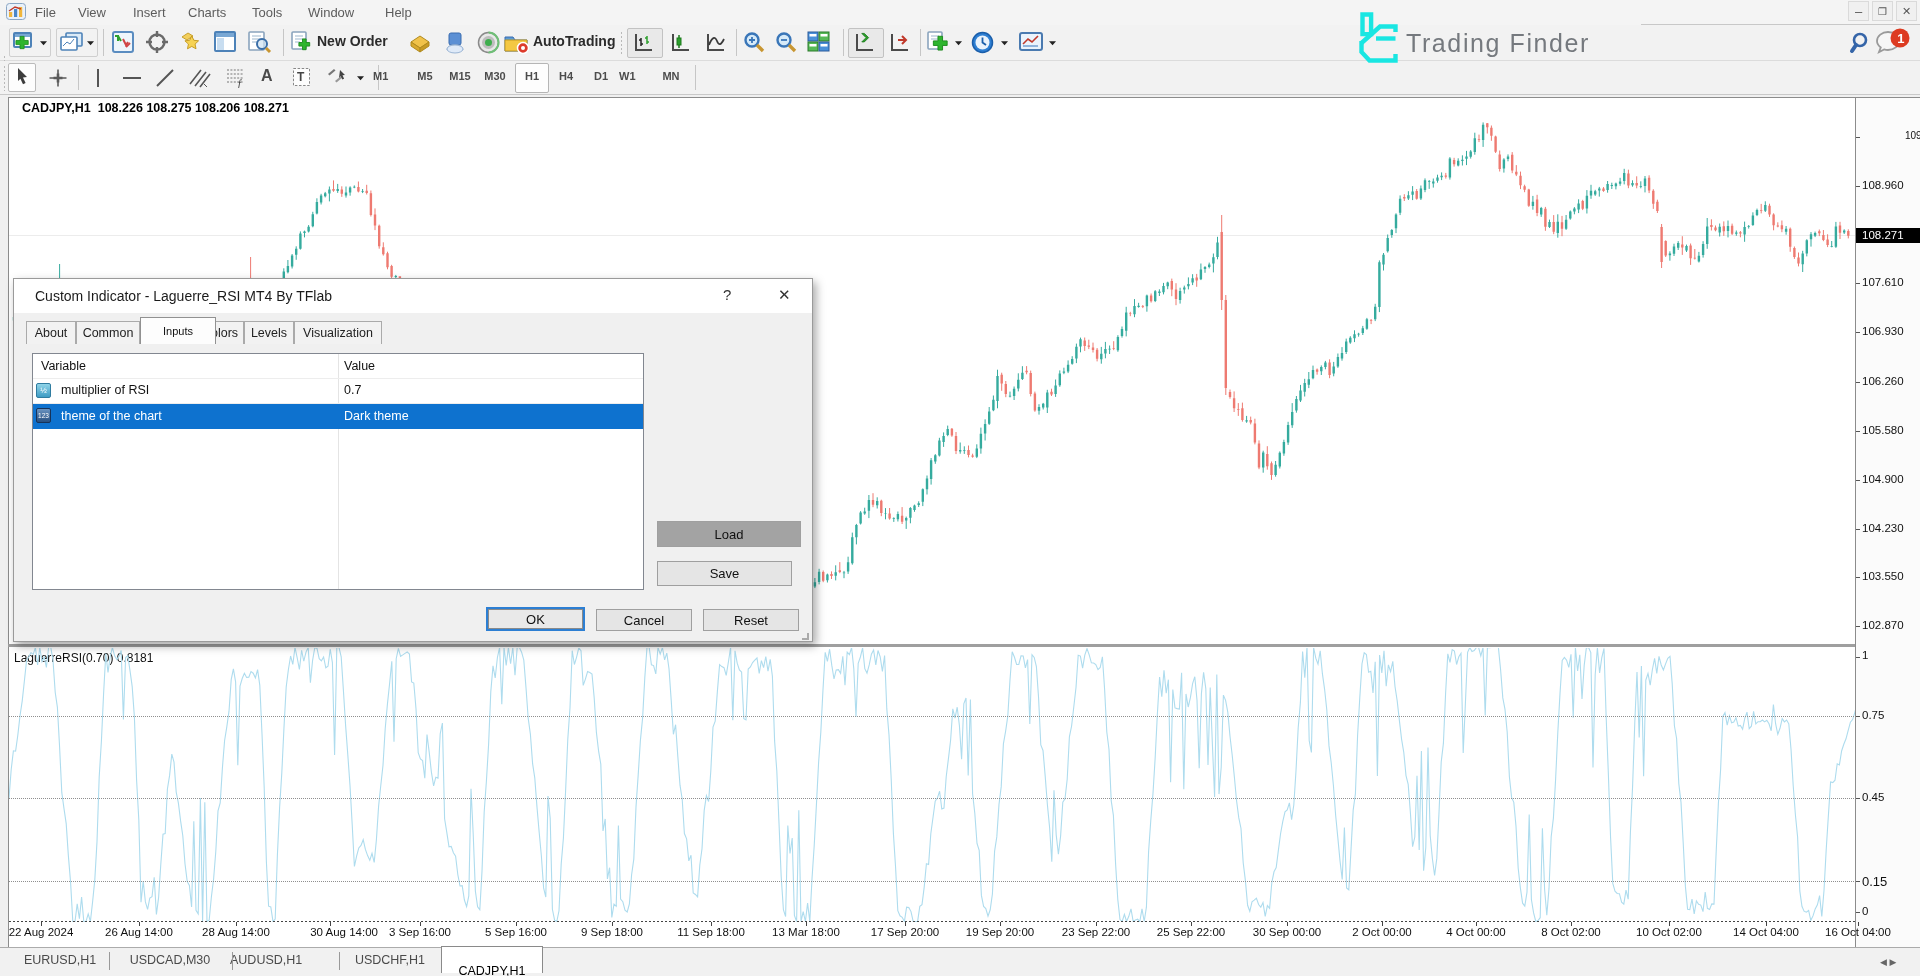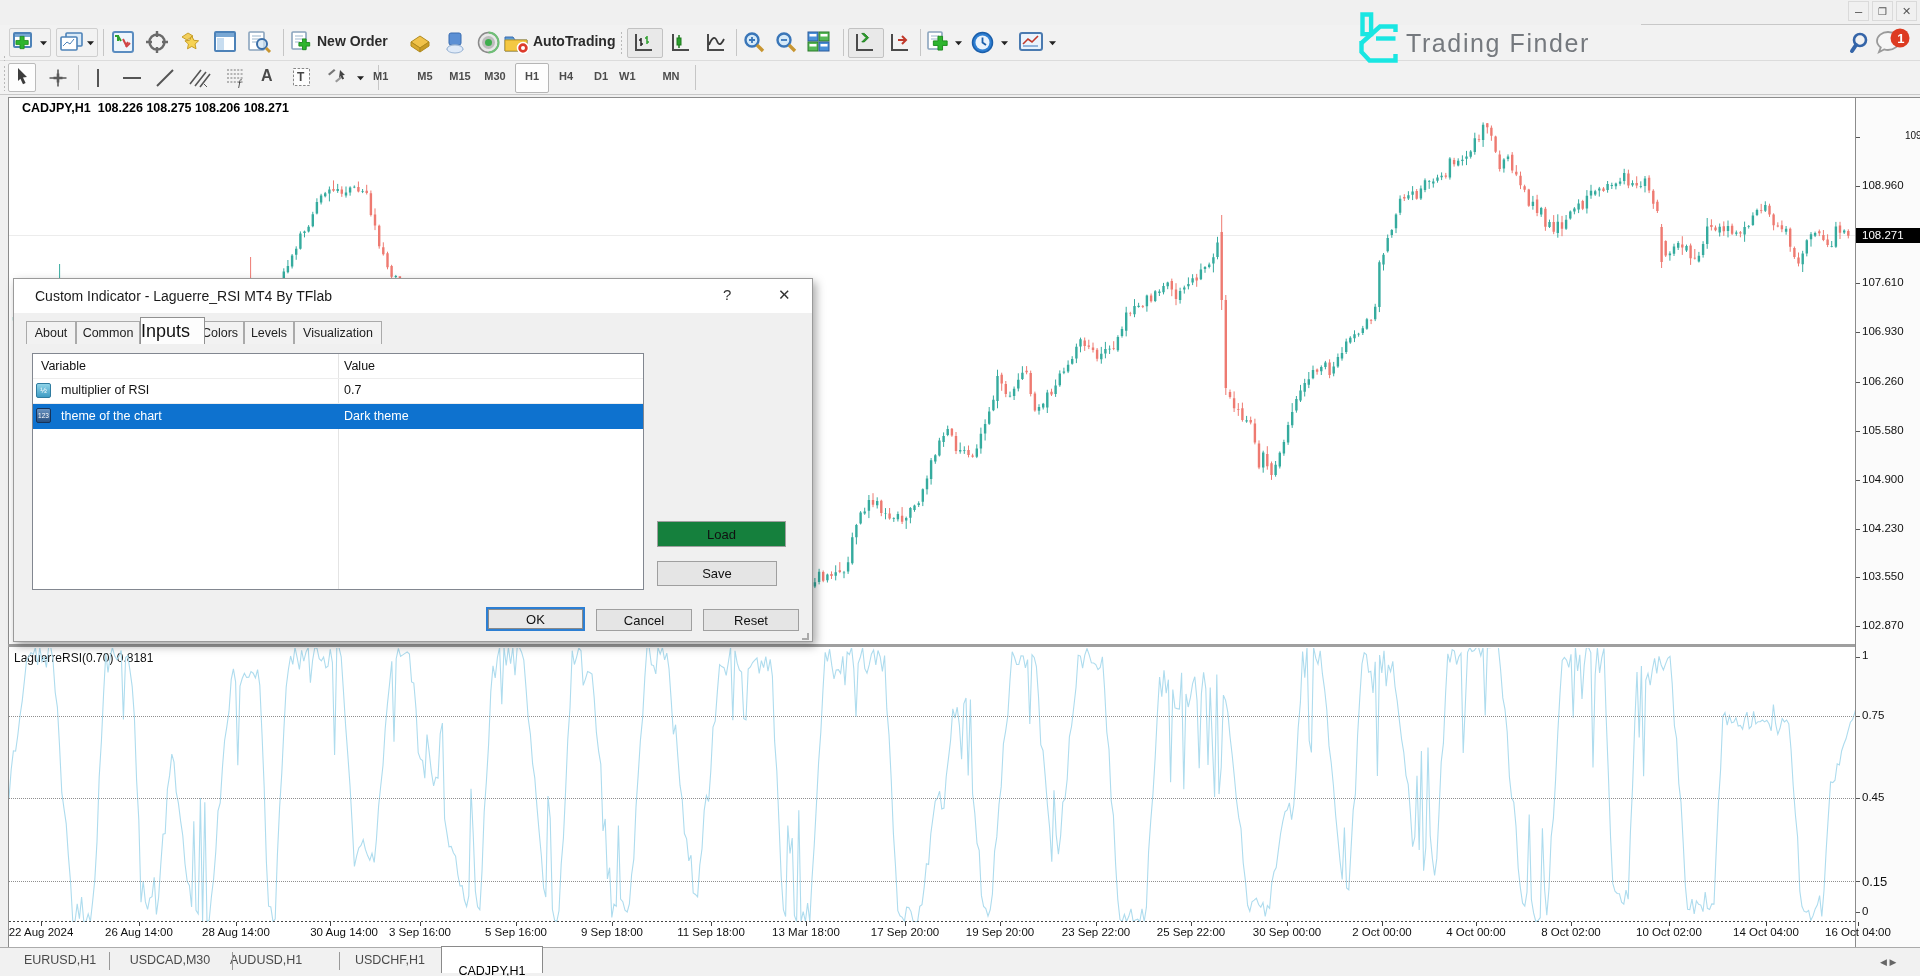--- a/index.html
+++ b/index.html
@@ -1,19 +1,35 @@
 <!DOCTYPE html>
 <html><head><meta charset="utf-8">
 <style>
 * { margin:0; padding:0; box-sizing:border-box; }
 body { font-family:"Liberation Sans", sans-serif; }
 #root { position:relative; width:1920px; height:976px; overflow:hidden; background:#f0f0f0; }
 </style></head>
 <body>
 <div id="root">
+<div style="position:absolute;left:0;top:0;width:1920px;height:25px;background:#f4f4f4">
+      <svg style="position:absolute;left:6px;top:3px" width="20" height="17" viewBox="0 0 20 17">
+        <rect x="0.5" y="0.5" width="19" height="16" rx="3" fill="#eaf1f9" stroke="#8aa6c4"></rect>
+        <rect x="3" y="9" width="3.2" height="5" fill="#f0b63c"></rect>
+        <rect x="8" y="6" width="3.2" height="8" fill="#4a86c8"></rect>
+        <rect x="13" y="4" width="3.2" height="10" fill="#f0b63c"></rect>
+        <path d="M3 8l6-4 6 2" stroke="#c0392b" stroke-width="1.4" fill="none"></path>
+      </svg>
+      <span style="position:absolute;left:35px;top:5px;font-size:13px;color:#5c5c5c">File</span>
+      <span style="position:absolute;left:78px;top:5px;font-size:13px;color:#5c5c5c">View</span>
+      <span style="position:absolute;left:133px;top:5px;font-size:13px;color:#5c5c5c">Insert</span>
+      <span style="position:absolute;left:188px;top:5px;font-size:13px;color:#5c5c5c">Charts</span>
+      <span style="position:absolute;left:252px;top:5px;font-size:13px;color:#5c5c5c">Tools</span>
+      <span style="position:absolute;left:308px;top:5px;font-size:13px;color:#5c5c5c">Window</span>
+      <span style="position:absolute;left:385px;top:5px;font-size:13px;color:#5c5c5c">Help</span>
+    </div>
 <div style="position:absolute;left:0;top:25px;width:1920px;height:36px;background:#f2f2f2;border-bottom:1px solid #dcdcdc">
       <div style="position:absolute;left:3px;top:30px;width:3px;height:26px;background-image:radial-gradient(circle,#b9b9b9 35%,transparent 40%);background-size:3px 4px"></div>
       <div style="position:absolute;left:9px;top:3px;width:42px;height:29px;border:1px solid #cfcfcf;border-radius:2px"></div>
       <svg style="position:absolute;left:13px;top:7px" width="22" height="21" viewBox="0 0 22 21">
         <rect x="1" y="1" width="17" height="14" rx="1" fill="#fff" stroke="#4d82b8" stroke-width="2"></rect>
         <rect x="2" y="2" width="15" height="3" fill="#7aa8d4"></rect>
         <path d="M11 9h5v5h5v5h-5v5h-5v-5H6V14h5z" transform="translate(-2,-3) scale(0.82)" fill="#2eb52e" stroke="#1c8a1c"></path>
       </svg>
       <svg style="position:absolute;left:39px;top:15px" width="9" height="6" viewBox="0 0 9 6">
         <path d="M1 1.2h7L4.5 5.2z" fill="#222"></path>
@@ -349,36 +365,36 @@
       <circle cx="26" cy="10" r="9.5" fill="#dd3b21"></circle>
       <text x="23.2" y="14.5" font-size="13" font-weight="bold" fill="#fff" font-family="Liberation Sans">1</text>
     </svg>
 <div style="position:absolute;left:13px;top:278px;width:800px;height:364px;background:#f0f0f0;border:1px solid #9a9a9a;box-shadow:3px 4px 9px rgba(0,0,0,0.35);z-index:10">
       <div style="position:absolute;left:0;top:0;width:100%;height:34px;background:#fff"></div>
       <div style="position:absolute;left:21px;top:9px;font-size:14px;color:#1a1a1a">Custom Indicator - Laguerre_RSI MT4 By TFlab</div>
       <div style="position:absolute;left:709px;top:7px;font-size:15px;color:#333">?</div>
       <div style="position:absolute;left:764px;top:7px;font-size:15px;color:#333">✕</div>
       <div style="position:absolute;left:12px;top:42px;width:50px;height:23px;background:#f2f2f2;border:1px solid #aaa;border-bottom:none;text-align:center;font-size:12.5px;color:#222;line-height:22px">About</div>
       <div style="position:absolute;left:62px;top:42px;width:64px;height:23px;background:#f2f2f2;border:1px solid #aaa;border-bottom:none;text-align:center;font-size:12.5px;color:#222;line-height:22px">Common</div>
-      <div style="position:absolute;left:126px;top:38px;width:65px;height:27px;background:#fdfdfd;border:1px solid #919191;border-bottom:none;z-index:3;text-align:left;font-size:18px;color:#111;line-height:26px">Inputs</div>
+      <div style="position:absolute;left:126px;top:38px;width:76px;height:27px;background:#fdfdfd;border:1px solid #919191;border-bottom:none;z-index:3;text-align:center;font-size:11px;color:#111;line-height:26px">Inputs</div>
       <div style="position:absolute;left:182px;top:42px;width:48px;height:23px;background:#f2f2f2;border:1px solid #aaa;border-bottom:none;text-align:center;font-size:12.5px;color:#222;line-height:22px">Colors</div>
       <div style="position:absolute;left:230px;top:42px;width:50px;height:23px;background:#f2f2f2;border:1px solid #aaa;border-bottom:none;text-align:center;font-size:12.5px;color:#222;line-height:22px">Levels</div>
       <div style="position:absolute;left:280px;top:42px;width:88px;height:23px;background:#f2f2f2;border:1px solid #aaa;border-bottom:none;text-align:center;font-size:12.5px;color:#222;line-height:22px">Visualization</div>
       <div style="position:absolute;left:18px;top:74px;width:612px;height:237px;background:#fff;border:1px solid #828790"></div>
       <div style="position:absolute;left:324px;top:75px;width:1px;height:235px;background:#e4e4e4"></div>
       <div style="position:absolute;left:27px;top:80px;font-size:12.5px;color:#111">Variable</div>
       <div style="position:absolute;left:330px;top:80px;font-size:12.5px;color:#111">Value</div>
       <div style="position:absolute;left:19px;top:99px;width:610px;height:1px;background:#ededed"></div>
       <div style="position:absolute;left:22px;top:104px;width:15px;height:15px;border-radius:2px;background:linear-gradient(#8fd4e8,#3f9cc4);border:1px solid #2f7ca0;color:#fff;font-size:8px;text-align:center;line-height:14px">½</div>
       <div style="position:absolute;left:47px;top:104px;font-size:12.5px;color:#111">multiplier of RSI</div>
       <div style="position:absolute;left:330px;top:104px;font-size:12.5px;color:#111">0.7</div>
       <div style="position:absolute;left:19px;top:124px;width:610px;height:1px;background:#ededed"></div>
       <div style="position:absolute;left:19px;top:125px;width:610px;height:25px;background:#0e72cf"></div>
       <div style="position:absolute;left:22px;top:129px;width:15px;height:15px;border-radius:2px;background:linear-gradient(#6a93c0,#274f80);border:1px solid #16335a;color:#fff;font-size:6.5px;text-align:center;line-height:14px">123</div>
       <div style="position:absolute;left:47px;top:130px;font-size:12.5px;color:#fff">theme of the chart</div>
       <div style="position:absolute;left:330px;top:130px;font-size:12.5px;color:#fff">Dark theme</div>
-      <div style="position:absolute;left:643px;top:242px;width:129px;height:26px;background:#15803d;border:1px solid #9f9f9f;font-size:13px;color:#111;text-align:center;line-height:25px">Load</div>
-      <div style="position:absolute;left:643px;top:282px;width:120px;height:25px;background:#e5e5e5;border:1px solid #9f9f9f;font-size:13px;color:#111;text-align:center;line-height:24px">Save</div>
+      <div style="position:absolute;left:643px;top:242px;width:144px;height:26px;background:#a3a3a3;border:1px solid #9f9f9f;font-size:13px;color:#111;text-align:center;line-height:25px">Load</div>
+      <div style="position:absolute;left:643px;top:282px;width:135px;height:25px;background:#e5e5e5;border:1px solid #9f9f9f;font-size:13px;color:#111;text-align:center;line-height:24px">Save</div>
       <div style="position:absolute;left:472px;top:328px;width:99px;height:24px;border:2px solid #2d7fd3;background:#e9e9e9;box-shadow:inset 0 0 0 1px #8a8a8a;font-size:13px;color:#111;text-align:center;line-height:21px">OK</div>
       <div style="position:absolute;left:582px;top:330px;width:96px;height:22px;background:#e5e5e5;border:1px solid #9f9f9f;font-size:13px;color:#111;text-align:center;line-height:21px">Cancel</div>
       <div style="position:absolute;left:689px;top:330px;width:96px;height:22px;background:#e5e5e5;border:1px solid #9f9f9f;font-size:13px;color:#111;text-align:center;line-height:21px">Reset</div>
       <div style="position:absolute;left:788px;top:354px;width:7px;height:7px;border-right:2px solid #aaa;border-bottom:2px solid #aaa"></div>
     </div>
 </div>
 </body></html>

